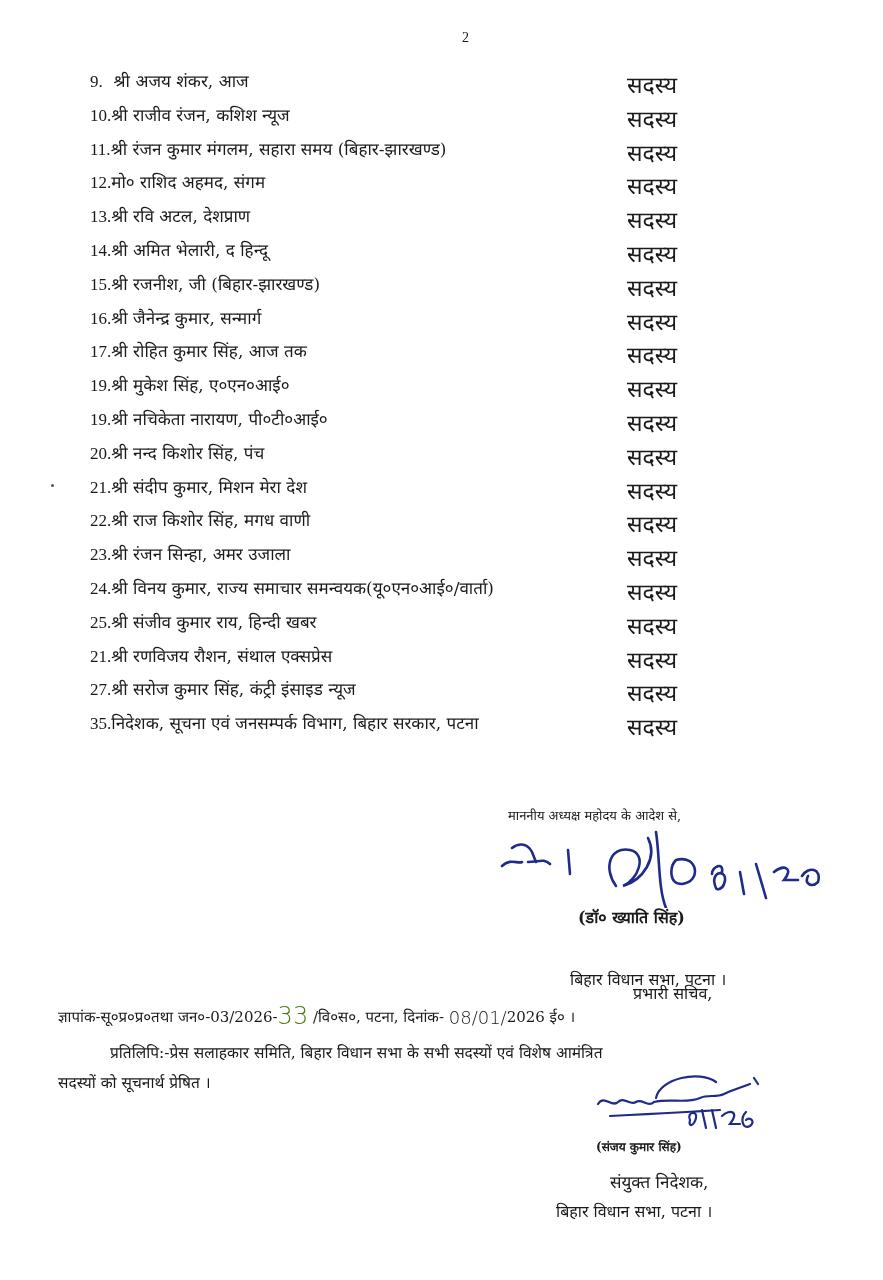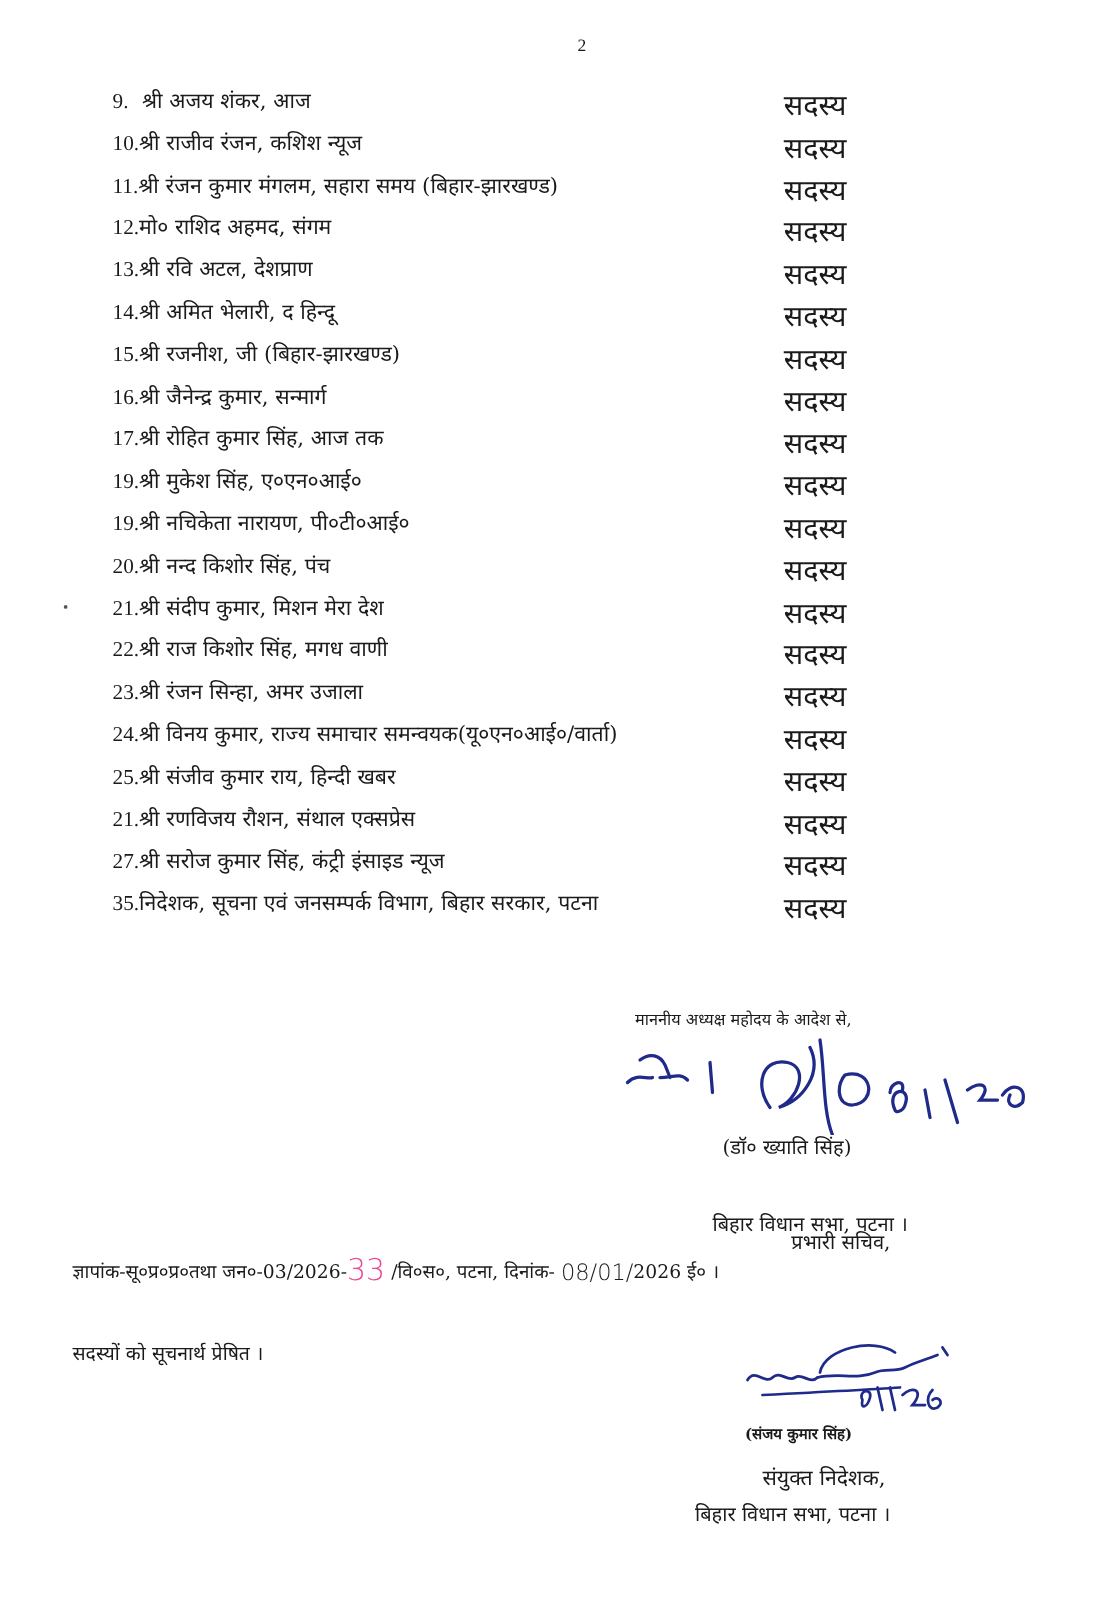--- a/index.html
+++ b/index.html
@@ -21,21 +21,21 @@
   .row .name { display: inline-block; }
   .row .role { position: absolute; left: 537px; top: 4px; font-size: 23px; }
   .stray-dot {
     position: absolute; left: 51px; top: 484px; width: 3px; height: 3px;
     border-radius: 50%; background: #555;
   }
   .order {
     position: absolute; top: 806px; left: 508px; font-size: 13px; white-space: nowrap;
   }
   .sig1 { position: absolute; left: 498px; top: 828px; width: 340px; height: 80px; }
-  .signer1-name { position: absolute; top: 906px; left: 578px; font-size: 16px; font-weight: normal; white-space: nowrap; }
+  .signer1-name { position: absolute; top: 906px; left: 578px; font-size: 16px; font-weight: bold; white-space: nowrap; }
   .signer1-desig { position: absolute; top: 982px; left: 612px; font-size: 16px; white-space: nowrap; margin-left: 21px; }
   .signer1-office { position: absolute; top: 968px; left: 570px; font-size: 16px; white-space: nowrap; }
   .ref {
     position: absolute; top: 1002px; left: 58px; font-size: 15px; white-space: nowrap;
   }
   .ref .hand { font-family: "DejaVu Sans", sans-serif; font-size: 24px; font-weight: 300; vertical-align: -2px; }
   .copy { position: absolute; top: 1038px; left: 58px; width: 760px; font-size: 15.5px; line-height: 30px; }
   .copy .indent { display: inline-block; width: 52px; }
   .sig2 { position: absolute; left: 590px; top: 1068px; width: 190px; height: 70px; }
   .signer2-name { position: absolute; top: 1138px; left: 596px; font-size: 12px; font-weight: bold; white-space: nowrap; }
@@ -83,25 +83,25 @@
     <path d="M242 44 L 246 66 M 258 36 L 268 70 M 276 44 C 286 36, 296 40, 286 52 L 300 52 M 304 48 C 310 38, 324 40, 320 54 C 314 60, 306 56, 310 48"></path>
   </g>
   <text x="244" y="60" font-size="0">8/1/26</text>
 </svg>
 
 <div class="signer1-name">(डॉ० ख्याति सिंह)</div>
 <div class="signer1-desig">प्रभारी सचिव,</div>
 <div class="signer1-office">बिहार विधान सभा, पटना ।</div>
 
 <div class="ref">
-  <span>ज्ञापांक-सू०प्र०प्र०तथा जन०-03/2026-</span><span class="hand" style="color:#ec4899">33</span><span> /वि०स०, पटना, दिनांक- </span><span class="hand" style="font-size:18px">08/01/</span><span>2026 ई० ।</span>
+  <span>ज्ञापांक-सू०प्र०प्र०तथा जन०-03/2026-</span><span class="hand" style="color:#4d7c0f">33</span><span> /वि०स०, पटना, दिनांक- </span><span class="hand" style="font-size:18px">08/01/</span><span>2026 ई० ।</span>
 </div>
 
 <div class="copy">
-  <span class="indent"></span><br>
+  <span class="indent"></span><span>प्रतिलिपि:-प्रेस सलाहकार समिति, बिहार विधान सभा के सभी सदस्यों एवं विशेष आमंत्रित</span><br>
   <span>सदस्यों को सूचनार्थ प्रेषित ।</span>
 </div>
 
 <svg class="sig2" viewBox="0 0 190 70">
   <g fill="none" stroke="#1f2a8a" stroke-width="2.2" stroke-linecap="round">
     <path d="M8 36 C 14 26, 22 40, 28 34 C 34 28, 40 38, 46 34 C 52 30, 58 40, 64 34 M 66 30 C 70 10, 110 2, 126 14"></path>
     <path d="M64 34 C 80 30, 96 36, 110 30 C 118 26, 126 30, 134 26 C 142 22, 150 20, 160 16 M 164 10 L 168 16"></path>
     <path d="M20 48 C 60 46, 100 44, 130 42"></path>
     <path d="M100 52 C 96 44, 108 42, 106 50 C 104 58, 98 60, 100 52 M 112 42 L 116 60 M 122 42 L 126 60 M 132 48 C 140 40, 150 44, 140 56 L 150 56 M 156 44 C 150 50, 152 62, 160 58 C 166 54, 160 48, 156 52"></path>
   </g>

